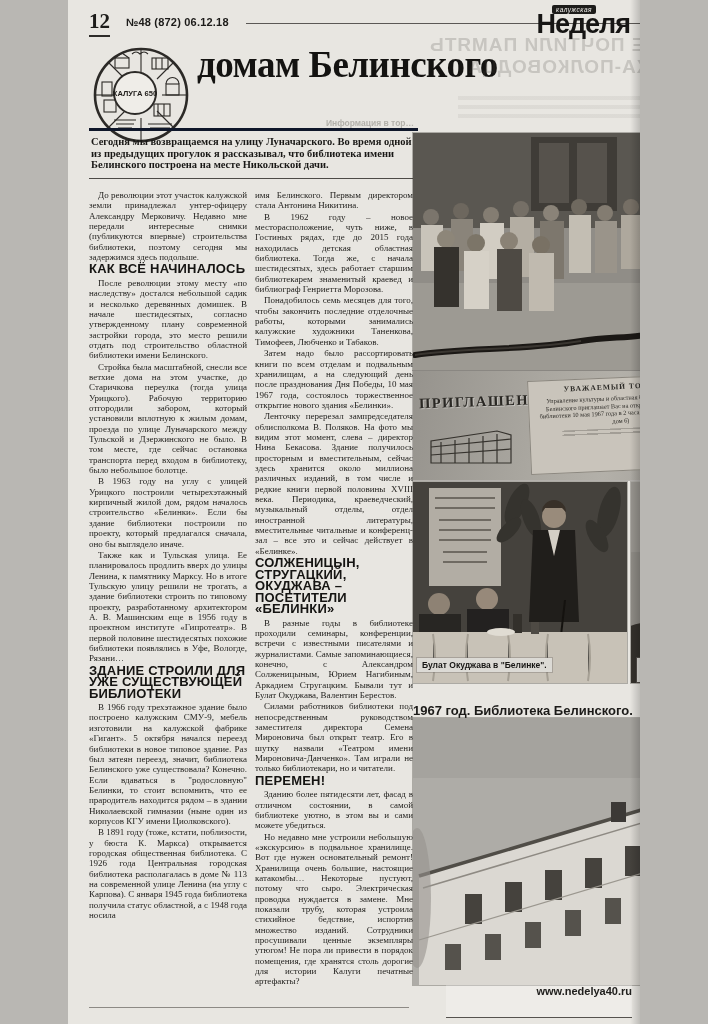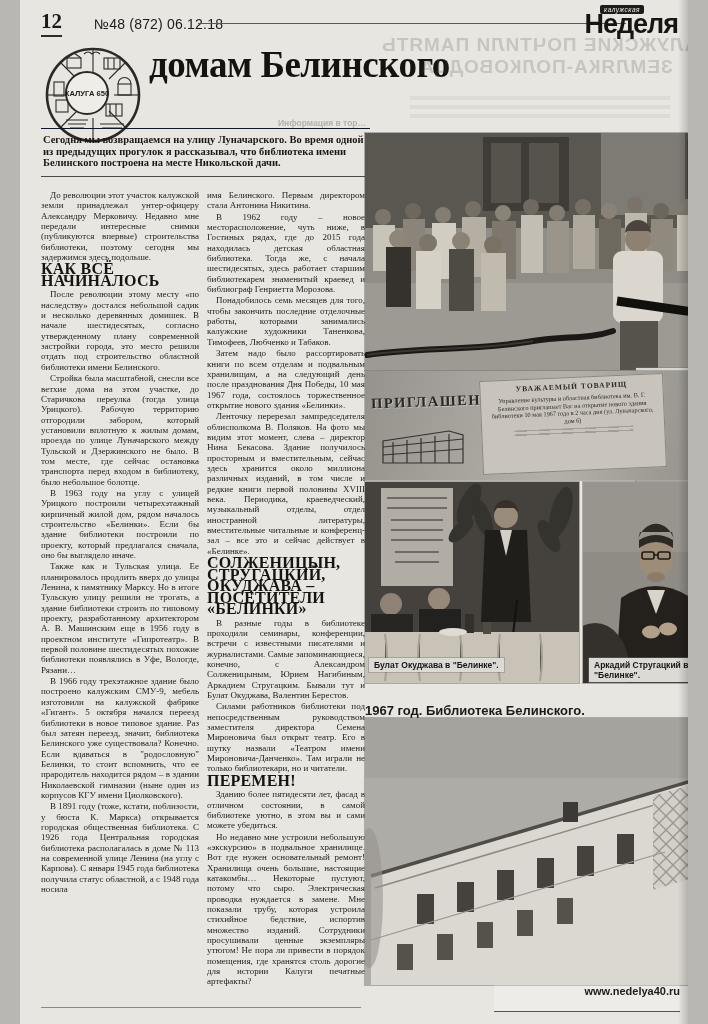--- a/index.html
+++ b/index.html
@@ -1,48 +1,48 @@
 <!DOCTYPE html>
 <html lang="ru"><head>
 <meta charset="utf-8">
 <style>
   html,body{margin:0;padding:0;}
   body{background:#b9b7b3;font-family:"Liberation Serif","DejaVu Serif",serif;}
-  #page{position:relative;width:668px;height:1024px;margin:0 auto;background:#e8e6e1;overflow:hidden;color:#1c1b19;}
+  #page{position:relative;width:572px;height:1024px;margin:0 auto;background:#e8e6e1;overflow:hidden;color:#1c1b19;}
   #page::after{content:"";position:absolute;top:0;right:0;width:10px;height:100%;
     background:linear-gradient(to right,rgba(0,0,0,0),rgba(0,0,0,.18));pointer-events:none;}
   
   .pagenum{position:absolute;left:21px;top:9px;font-size:21px;font-weight:bold;border-bottom:2px solid #2e2c29;padding-bottom:1px;}
-  .issue{position:absolute;left:58px;top:16px;font-family:"Liberation Sans","DejaVu Sans",sans-serif;font-size:14px;font-weight:normal;letter-spacing:.2px;margin-left:16px;}
+  .issue{position:absolute;left:58px;top:16px;font-family:"Liberation Sans","DejaVu Sans",sans-serif;font-size:11px;font-weight:bold;letter-spacing:.2px;}
   .header-rule{position:absolute;left:178px;top:23px;width:428px;height:1px;background:#5b5855;}
   .masthead{position:absolute;right:10px;top:4px;text-align:right;}
   .masthead .brand{font-family:"Liberation Sans","DejaVu Sans",sans-serif;font-weight:bold;font-size:27px;letter-spacing:-1px;color:#161514;line-height:26px;margin-top:7px;}
   .masthead .tag{position:absolute;right:34px;top:1px;background:#1d1c1a;color:#f2f0ec;font-family:"Liberation Sans","DejaVu Sans",sans-serif;font-style:italic;font-size:6.5px;padding:1px 4px;border-radius:2px;letter-spacing:.5px;}
   
   .emblem{position:absolute;left:24px;top:46px;width:98px;height:98px;}
   .emblem text{font-family:"Liberation Sans","DejaVu Sans",sans-serif;font-weight:bold;}
   
   .headline{position:absolute;left:129px;top:42px;width:560px;font-weight:bold;font-size:37px;line-height:46px;letter-spacing:-.5px;color:#141311;}
   
   .ghost{position:absolute;left:352px;top:34px;width:348px;text-align:center;transform:scaleX(-1);
     font-family:"Liberation Sans","DejaVu Sans",sans-serif;font-weight:bold;color:rgba(70,66,60,.20);pointer-events:none;}
   .ghost .g1{font-size:19px;line-height:22px;letter-spacing:1px;}
   .ghost .g2{font-size:19px;line-height:22px;letter-spacing:1px;}
   .ghost-lines{position:absolute;left:390px;top:96px;width:260px;height:26px;opacity:.5;pointer-events:none;
     background:repeating-linear-gradient(to bottom,rgba(90,86,80,.16) 0 4px,rgba(0,0,0,0) 4px 9px);}
   .ghost-snippet{position:absolute;left:214px;top:118px;font-size:8.5px;font-weight:bold;color:rgba(80,76,70,.35);font-family:"Liberation Sans","DejaVu Sans",sans-serif;pointer-events:none;padding-left:44px;}
   
-  .lead{position:absolute;left:21px;top:128px;width:325px;border-top:1px solid #0f172a;border-bottom:1px solid #4d4a46;
+  .lead{position:absolute;left:21px;top:128px;width:325px;border-top:3px solid #0f172a;border-bottom:1px solid #4d4a46;
     padding:5px 2px 7px 2px;font-weight:bold;font-size:10.5px;line-height:11.5px;color:#191816;}
   
   .columns{position:absolute;left:21px;top:190px;width:326px;height:796px;display:flex;gap:8px;overflow:hidden;}
   .col{width:158px;}
   .col-para{margin:0 0 1px 0;text-indent:9px;text-align:justify;font-size:9px;line-height:10.35px;color:#242320;}
   .col-para.noindent{text-indent:0;}
-  .col-heading{font-family:Liberation Serif, serif;font-size:16px;line-height:11.5px;margin:0 0 3px 0;color:#151412;letter-spacing:.2px;}
+  .col-heading{font-family:Liberation Sans, sans-serif;font-size:13px;line-height:11.5px;margin:0 0 3px 0;color:#151412;letter-spacing:.2px;}
   .byline{text-align:right;font-weight:bold;font-size:9.5px;margin-top:20px;color:#191816;}
   .bottom-rule-left{position:absolute;left:21px;top:1007px;width:320px;height:1px;background:#8d8a85;}
   
   .photo{position:absolute;overflow:hidden;background:#8a8781;box-shadow:0 0 0 1px rgba(60,57,52,.35);}
   .photo svg{display:block;}
   .cap-box{position:absolute;background:#d9d7d2;color:#171614;font-family:"Liberation Sans","DejaVu Sans",sans-serif;
     font-weight:bold;font-size:8.5px;line-height:10.5px;padding:5px 6px;white-space:pre-line;box-shadow:0 0 0 1px rgba(120,116,110,.4);}
   .cap-strip{position:absolute;background:#dcdad5;color:#171614;font-family:"Liberation Sans","DejaVu Sans",sans-serif;
     font-weight:bold;font-size:8.5px;padding:2px 5px;box-shadow:0 0 0 1px rgba(120,116,110,.4);}
   .building-cap{position:absolute;left:345px;top:703px;font-family:"Liberation Sans","DejaVu Sans",sans-serif;font-weight:bold;font-size:13px;color:#1b1a18;}
@@ -53,21 +53,21 @@
     transform:rotate(-2deg);text-shadow:1px 1px 0 rgba(255,255,255,.35);}
   .invite-card{position:absolute;left:116px;top:6px;width:184px;height:94px;background:#c9c4bb;border:1px solid #8b877f;
     transform:rotate(-2.5deg);padding:4px 6px;box-sizing:border-box;color:#2e2c28;}
   .invite-card .t{font-weight:bold;font-size:7.5px;letter-spacing:1px;text-align:center;margin-bottom:3px;}
   .invite-card .b{font-size:6.3px;line-height:7.6px;text-align:center;}
   .invite-card .f{margin-top:4px;height:7px;opacity:.55;
     background:repeating-linear-gradient(to bottom,rgba(60,57,52,.5) 0 1.5px,rgba(0,0,0,0) 1.5px 4px);width:70%;margin-left:15%;}
   .invite-bldg{position:absolute;left:14px;top:52px;}
   
   .site{position:absolute;right:8px;top:985px;width:186px;text-align:right;font-family:"Liberation Sans","DejaVu Sans",sans-serif;
-    font-weight:bold;font-size:11px;color:#21201e;border-bottom:1.5px solid #55524e;padding-bottom:14px;background:rgba(255,255,255,.25);}
+    font-weight:bold;font-size:11px;color:#21201e;border-bottom:1.5px solid #55524e;padding-bottom:20px;background:rgba(255,255,255,.25);}
 </style>
 </head>
 <body>
 
 <div id="page">
 
   <div class="pagenum">12</div>
   <div class="issue">№48 (872) 06.12.18</div>
   <div class="header-rule"></div>
   <div class="masthead">
@@ -120,20 +120,21 @@
   <div class="lead">Сегодня мы возвращаемся на улицу Луначарского. Во время одной из предыдущих прогулок я рассказывал, что библиотека имени Белинского построена на месте Никольской дачи.</div>
 
   <div class="columns">
     <div class="col">
         <p class="col-para">До революции этот участок калужской земли принадлежал унтер-офицеру Александру Мерковичу. Недавно мне передали интересные снимки (публикуются впервые) строительства библиотеки, поэтому сегодня мы задержимся здесь подольше.</p>
         <h3 class="col-heading">КАК ВСЁ НАЧИНАЛОСЬ</h3>
         <p class="col-para">После революции этому месту «по наследству» достался небольшой садик и несколько деревянных домишек. В начале шестидесятых, согласно утвержденному плану современной застройки города, это место решили отдать под строительство областной библиотеки имени Белинского.</p>
         <p class="col-para">Стройка была масштабной, снесли все ветхие дома на этом участке, до Старичкова переулка (тогда улица Урицкого). Рабочую территорию отгородили забором, который установили вплотную к жилым домам, проезда по улице Луначарского между Тульской и Дзержинского не было. В том месте, где сейчас остановка транспорта перед входом в библиотеку, было небольшое болотце.</p>
         <p class="col-para">В 1963 году на углу с улицей Урицкого построили четырехэтажный кирпичный жилой дом, рядом началось строительство «Белинки». Если бы здание библиотеки построили по проекту, который предлагался сначала, оно бы выглядело иначе.</p>
         <p class="col-para">Также как и Тульская улица. Ее планировалось продлить вверх до улицы Ленина, к памятнику Марксу. Но в итоге Тульскую улицу решили не трогать, а здание библиотеки строить по типовому проекту, разработанному архитектором А. В. Машинским еще в 1956 году в проектном институте «Гипротеатр». В первой половине шестидесятых похожие библиотеки появлялись в Уфе, Вологде, Рязани…</p>
+        <h3 class="col-heading">ЗДАНИЕ СТРОИЛИ ДЛЯ УЖЕ СУЩЕСТВУЮЩЕЙ БИБЛИОТЕКИ</h3>
         <p class="col-para">В 1966 году трехэтажное здание было построено калужским СМУ-9, мебель изготовили на калужской фабрике «Гигант». 5 октября начался переезд библиотеки в новое типовое здание. Раз был затеян переезд, значит, библиотека Белинского уже существовала? Конечно. Если вдаваться в "родословную" Белинки, то стоит вспомнить, что ее прародитель находится рядом – в здании Николаевской гимназии (ныне один из корпусов КГУ имени Циолковского).</p>
         <p class="col-para">В 1891 году (тоже, кстати, поблизости, у бюста К. Маркса) открывается городская общественная библиотека. С 1926 года Центральная городская библиотека располагалась в доме № 113 на современной улице Ленина (на углу с Карпова). С января 1945 года библиотека получила статус областной, а с 1948 года носила</p>
       </div>
     <div class="col">
         <p class="col-para noindent">имя Белинского. Первым директором стала Антонина Никитина.</p>
         <p class="col-para">В 1962 году – новое месторасположение, чуть ниже, в Гостиных рядах, где до 2015 года находилась детская областная библиотека. Тогда же, с начала шестидесятых, здесь работает старшим библиотекарем знаменитый краевед и библиограф Генриетта Морозова.</p>
         <p class="col-para">Понадобилось семь месяцев для того, чтобы закончить последние отделочные работы, которыми занимались калужские художники Таненкова, Тимофеев, Любченко и Табаков.</p>
         <p class="col-para">Затем надо было рассортировать книги по всем отделам и подвальным хранилищам, а на следующий день после празднования Дня Победы, 10 мая 1967 года, состоялось торжественное открытие нового здания «Белинки».</p>
         <p class="col-para">Ленточку перерезал зампредседателя облисполкома В. Поляков. На фото мы видим этот момент, слева – директор Нина Бекасова. Здание получилось просторным и вместительным, сейчас здесь хранится около миллиона различных изданий, в том числе и редкие книги первой половины XVIII века. Периодика, краеведческий, музыкальный отделы, отдел иностранной литературы, вместительные читальные и конференц-зал – все это и сейчас действует в «Белинке».</p>
         <h3 class="col-heading">СОЛЖЕНИЦЫН, СТРУГАЦКИЙ, ОКУДЖАВА – ПОСЕТИТЕЛИ «БЕЛИНКИ»</h3>

